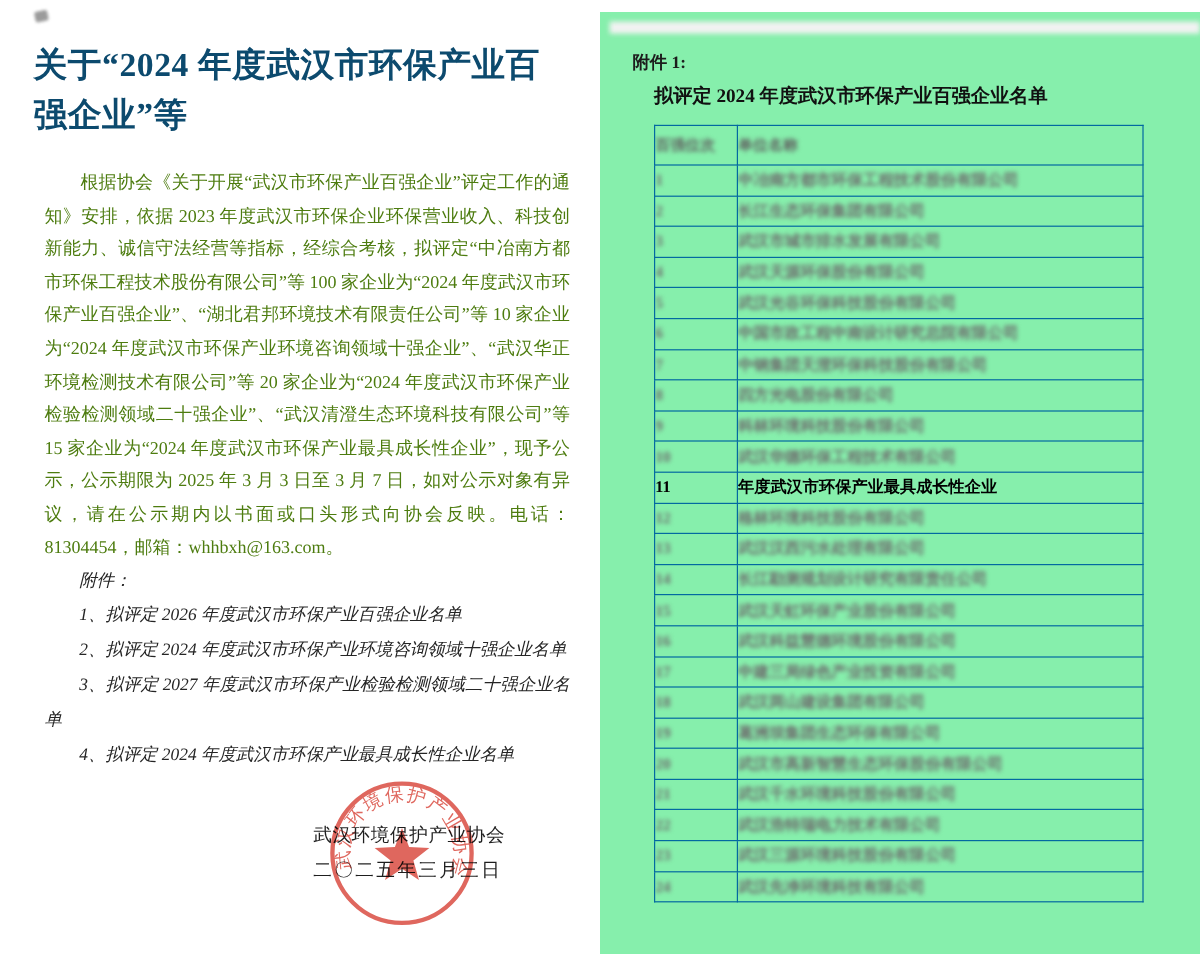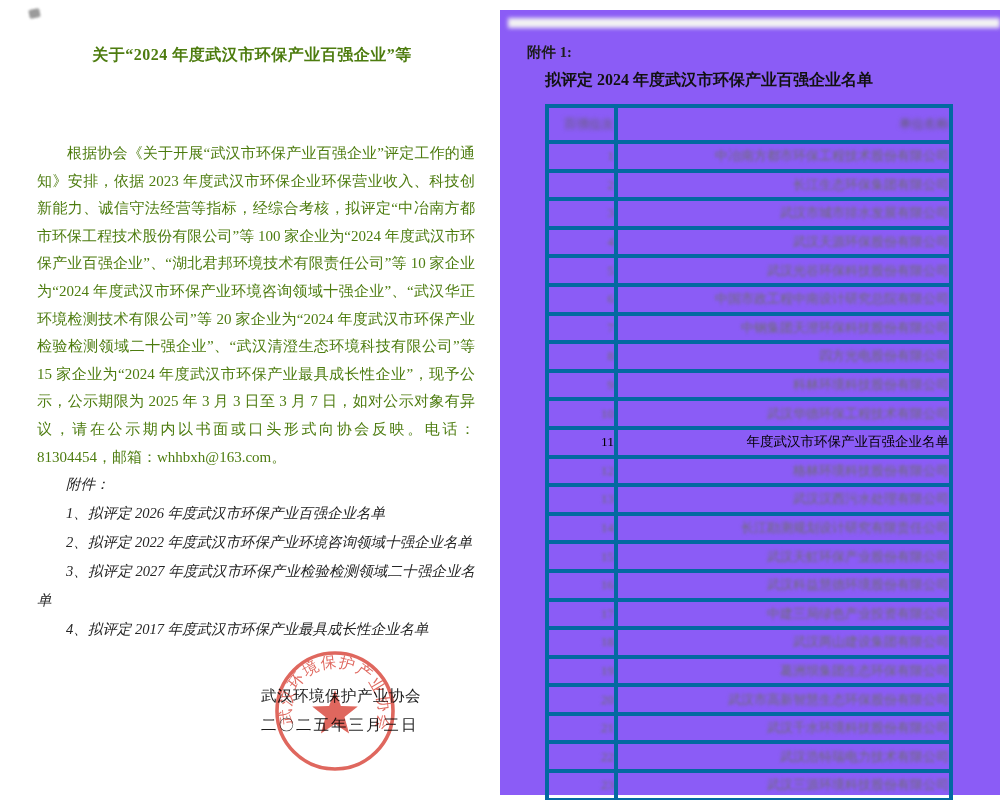--- a/index.html
+++ b/index.html
@@ -3,37 +3,37 @@
 <meta charset="utf-8">
 <style>
   html,body{margin:0;padding:0;background:#ffffff;width:1000px;height:800px;overflow:hidden;}
   body{font-family:"Liberation Serif","DejaVu Serif",serif;color:#222;}
   .abs{position:absolute;}
   #canvas{position:relative;width:1000px;height:800px;background:#fff;}
 
   
   #left-page{left:0;top:0;width:500px;height:800px;}
   #scan-artifact{left:29px;top:9px;width:11px;height:9px;background:#4a4a4a;border-radius:2px;filter:blur(1.2px);opacity:.55;transform:rotate(-12deg);}
-  #doc-title{left:28px;top:34px;width:448px;text-align:center;font-weight:bold;font-size:16px;line-height:42px;color:#4d7c0f;letter-spacing:.5px;}
+  #doc-title{left:28px;top:34px;width:448px;text-align:left;font-weight:bold;font-size:28px;line-height:42px;color:#0c4a6e;letter-spacing:.5px;}
   #doc-body{left:37px;top:140px;width:438px;font-size:15px;line-height:27.6px;text-align:justify;text-indent:2em;color:#4d7c0f;}
   #attachments{left:37px;top:470px;width:438px;font-size:14.5px;line-height:29px;color:#252525;font-style:italic;}
   #attachments div{text-indent:2em;text-align:justify;}
   .sig{font-size:15.5px;color:#1e1e1e;letter-spacing:.5px;white-space:nowrap;}
   #sig-name{left:261px;top:686px;}
   #sig-date{left:261px;top:715px;letter-spacing:2px;}
   #seal-svg{left:255px;top:628px;mix-blend-mode:multiply;opacity:.82;}
 
   
-  #right-page{left:500px;top:10px;width:500px;height:785px;background:#8b5cf6;}
+  #right-page{left:500px;top:10px;width:500px;height:785px;background:#86efac;}
   #right-page-edge{left:8px;top:8px;width:492px;height:10px;background:#f2f2f2;filter:blur(2px);}
   #attach1-label{left:27px;top:33px;font-size:14.5px;font-weight:bold;color:#1c1c1c;}
   #table-title{left:45px;top:60px;width:408px;font-size:16px;font-weight:bold;color:#111;}
 
   #company-table{left:45px;top:94px;width:408px;border-collapse:collapse;table-layout:fixed;}
-  #company-table th,#company-table td{border:4px solid #0369a1;padding:0;text-align:right;vertical-align:middle;font-weight:normal;overflow:hidden;white-space:nowrap;}
+  #company-table th,#company-table td{border:1px solid #0369a1;padding:0;text-align:left;vertical-align:middle;font-weight:bold;overflow:hidden;white-space:nowrap;}
   #company-table th{height:32px;font-size:12.5px;}
   #company-table td{height:24.6px;font-size:13px;color:#2a2a2a;}
   #company-table col.c-rank{width:69px;}
   .cell-text{display:inline-block;}
   tr.blurred .cell-text{filter:blur(1.7px);color:#6e6e6e;}
   th .cell-text{filter:blur(1.9px);color:#606060;}
   tr.highlighted td{border:2px solid #868686;height:25px;}
   tr.highlighted .cell-text{color:#000;font-size:13.5px;}
 </style>
 </head>
@@ -47,23 +47,23 @@
 
     <div id="doc-title" class="abs">
       <div>关于“2024 年度武汉市环保产业百强企业”等</div>
     </div>
 
     <div id="doc-body" class="abs">根据协会《关于开展“武汉市环保产业百强企业”评定工作的通知》安排，依据 2023 年度武汉市环保企业环保营业收入、科技创新能力、诚信守法经营等指标，经综合考核，拟评定“中冶南方都市环保工程技术股份有限公司”等 100 家企业为“2024 年度武汉市环保产业百强企业”、“湖北君邦环境技术有限责任公司”等 10 家企业为“2024 年度武汉市环保产业环境咨询领域十强企业”、“武汉华正环境检测技术有限公司”等 20 家企业为“2024 年度武汉市环保产业检验检测领域二十强企业”、“武汉清澄生态环境科技有限公司”等 15 家企业为“2024 年度武汉市环保产业最具成长性企业”，现予公示，公示期限为 2025 年 3 月 3 日至 3 月 7 日，如对公示对象有异议，请在公示期内以书面或口头形式向协会反映。电话：81304454，邮箱：whhbxh@163.com。</div>
 
     <div id="attachments" class="abs">
       <div>附件：</div>
       <div>1、拟评定 2026 年度武汉市环保产业百强企业名单</div>
-      <div>2、拟评定 2022 年度武汉市环保产业环境咨询领域十强企业名单</div>
+      <div>2、拟评定 2024 年度武汉市环保产业环境咨询领域十强企业名单</div>
       <div>3、拟评定 2027 年度武汉市环保产业检验检测领域二十强企业名单</div>
-      <div>4、拟评定 2017 年度武汉市环保产业最具成长性企业名单</div>
+      <div>4、拟评定 2024 年度武汉市环保产业最具成长性企业名单</div>
     </div>
 
     <div id="sig-name" class="abs sig">武汉环境保护产业协会</div>
     <div id="sig-date" class="abs sig">二〇二五年三月三日</div>
 
     <svg id="seal-svg" class="abs" width="170" height="170" viewBox="255 628 170 170" xmlns="http://www.w3.org/2000/svg">
       <circle cx="335" cy="711" r="58" fill="none" stroke="#d8453a" stroke-width="3.6"></circle>
       <path id="seal-arc" d="M 293.5 725.7 A 44 44 0 1 1 376.5 725.7" fill="none"></path>
       <text font-size="15.5" fill="#d8453a" letter-spacing="1.5" font-family="'Liberation Serif','DejaVu Serif',serif">
         <textPath href="#seal-arc" startOffset="2">武汉环境保护产业协会</textPath>
@@ -125,21 +125,21 @@
           <tr class="blurred">
         <td><span class="cell-text rank-text">9</span></td>
         <td><span class="cell-text company-text">科林环境科技股份有限公司</span></td>
       </tr>
           <tr class="blurred">
         <td><span class="cell-text rank-text">10</span></td>
         <td><span class="cell-text company-text">武汉华德环保工程技术有限公司</span></td>
       </tr>
           <tr class="highlighted">
         <td><span class="cell-text rank-text">11</span></td>
-        <td><span class="cell-text company-text">年度武汉市环保产业百强企业名单</span></td>
+        <td><span class="cell-text company-text">年度武汉市环保产业最具成长性企业</span></td>
       </tr>
           <tr class="blurred">
         <td><span class="cell-text rank-text">12</span></td>
         <td><span class="cell-text company-text">格林环境科技股份有限公司</span></td>
       </tr>
           <tr class="blurred">
         <td><span class="cell-text rank-text">13</span></td>
         <td><span class="cell-text company-text">武汉汉西污水处理有限公司</span></td>
       </tr>
           <tr class="blurred">

